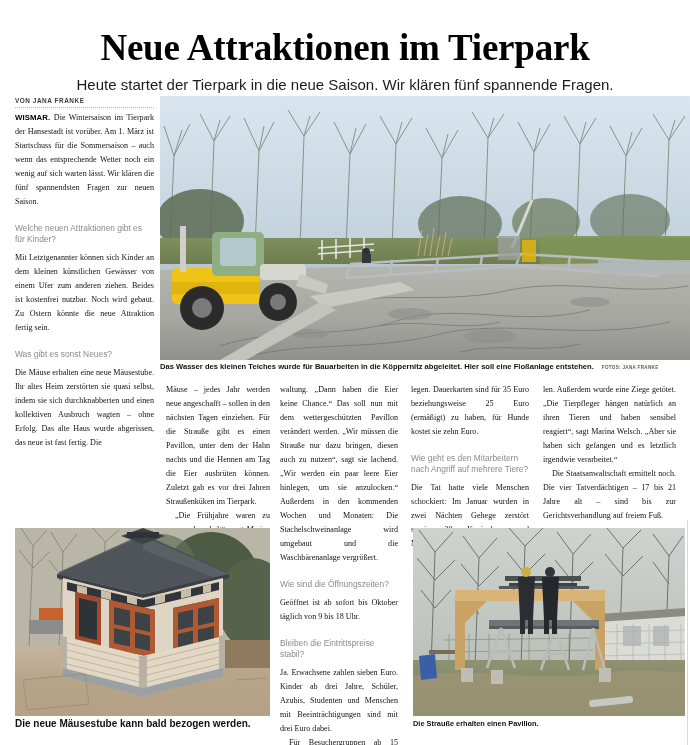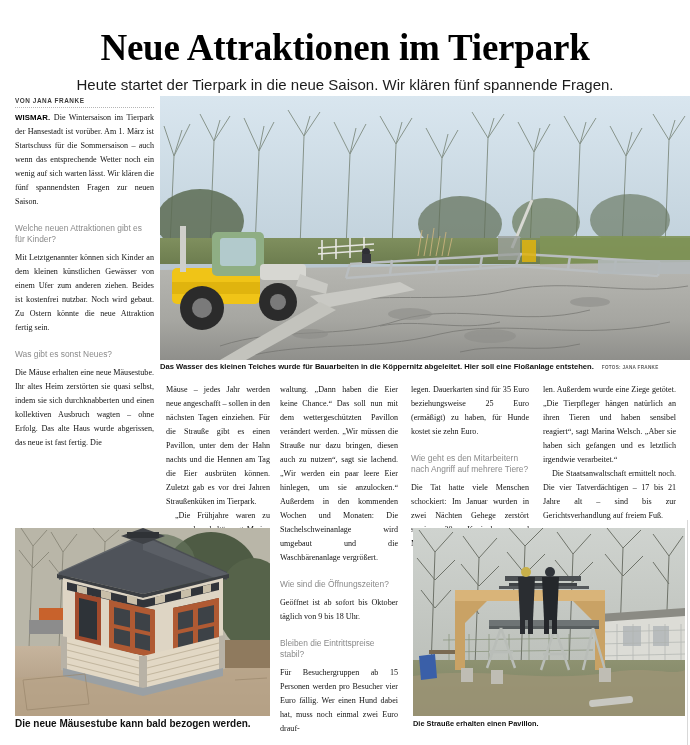--- a/index.html
+++ b/index.html
@@ -303,20 +303,21 @@
   <div class="col2">
     <p class="body-text">Mäuse – jedes Jahr werden neue angeschafft – sollen in den nächsten Tagen einziehen. Für die Strauße gibt es einen Pavillon, unter dem der Hahn nachts und die Hennen am Tag die Eier ausbrüten können. Zuletzt gab es vor drei Jahren Straußenküken im Tierpark.</p>
     <p class="body-text">„Die Frühjahre waren zu nass und zu kalt“, sagt Marina Welsch aus der Tierpark-Ver-</p>
   </div>
 
   <div class="col3">
     <p class="body-text">waltung. „Dann haben die Eier keine Chance.“ Das soll nun mit dem wettergeschützten Pavillon verändert werden. „Wir müssen die Strauße nur dazu bringen, diesen auch zu nutzen“, sagt sie lachend. „Wir werden ein paar leere Eier hinlegen, um sie anzulocken.“ Außerdem in den kommenden Wochen und Monaten: Die Stachelschweinanlage wird umgebaut und die Waschbärenanlage vergrößert.</p>
     <div class="qhead">Wie sind die Öffnungszeiten?</div>
     <p class="body-text">Geöffnet ist ab sofort bis Oktober täglich von 9 bis 18 Uhr.</p>
     <div class="qhead">Bleiben die Eintrittspreise stabil?</div>
+    <p class="body-text">Ja. Erwachsene zahlen sieben Euro. Kinder ab drei Jahre, Schüler, Azubis, Studenten und Menschen mit Beeinträchtigungen sind mit drei Euro dabei.</p>
     <p class="body-text">Für Besuchergruppen ab 15 Personen werden pro Besucher vier Euro fällig. Wer einen Hund dabei hat, muss noch einmal zwei Euro drauf-</p>
   </div>
 
   <div class="col4">
     <p class="body-text">legen. Dauerkarten sind für 35 Euro beziehungsweise 25 Euro (ermäßigt) zu haben, für Hunde kostet sie zehn Euro.</p>
     <div class="qhead">Wie geht es den Mitarbeitern nach Angriff auf mehrere Tiere?</div>
     <p class="body-text">Die Tat hatte viele Menschen schockiert: Im Januar wurden in zwei Nächten Gehege zerstört sowie 20 Kaninchen und Meerschweinchen gestoh-</p>
   </div>
 
   <div class="col5">

